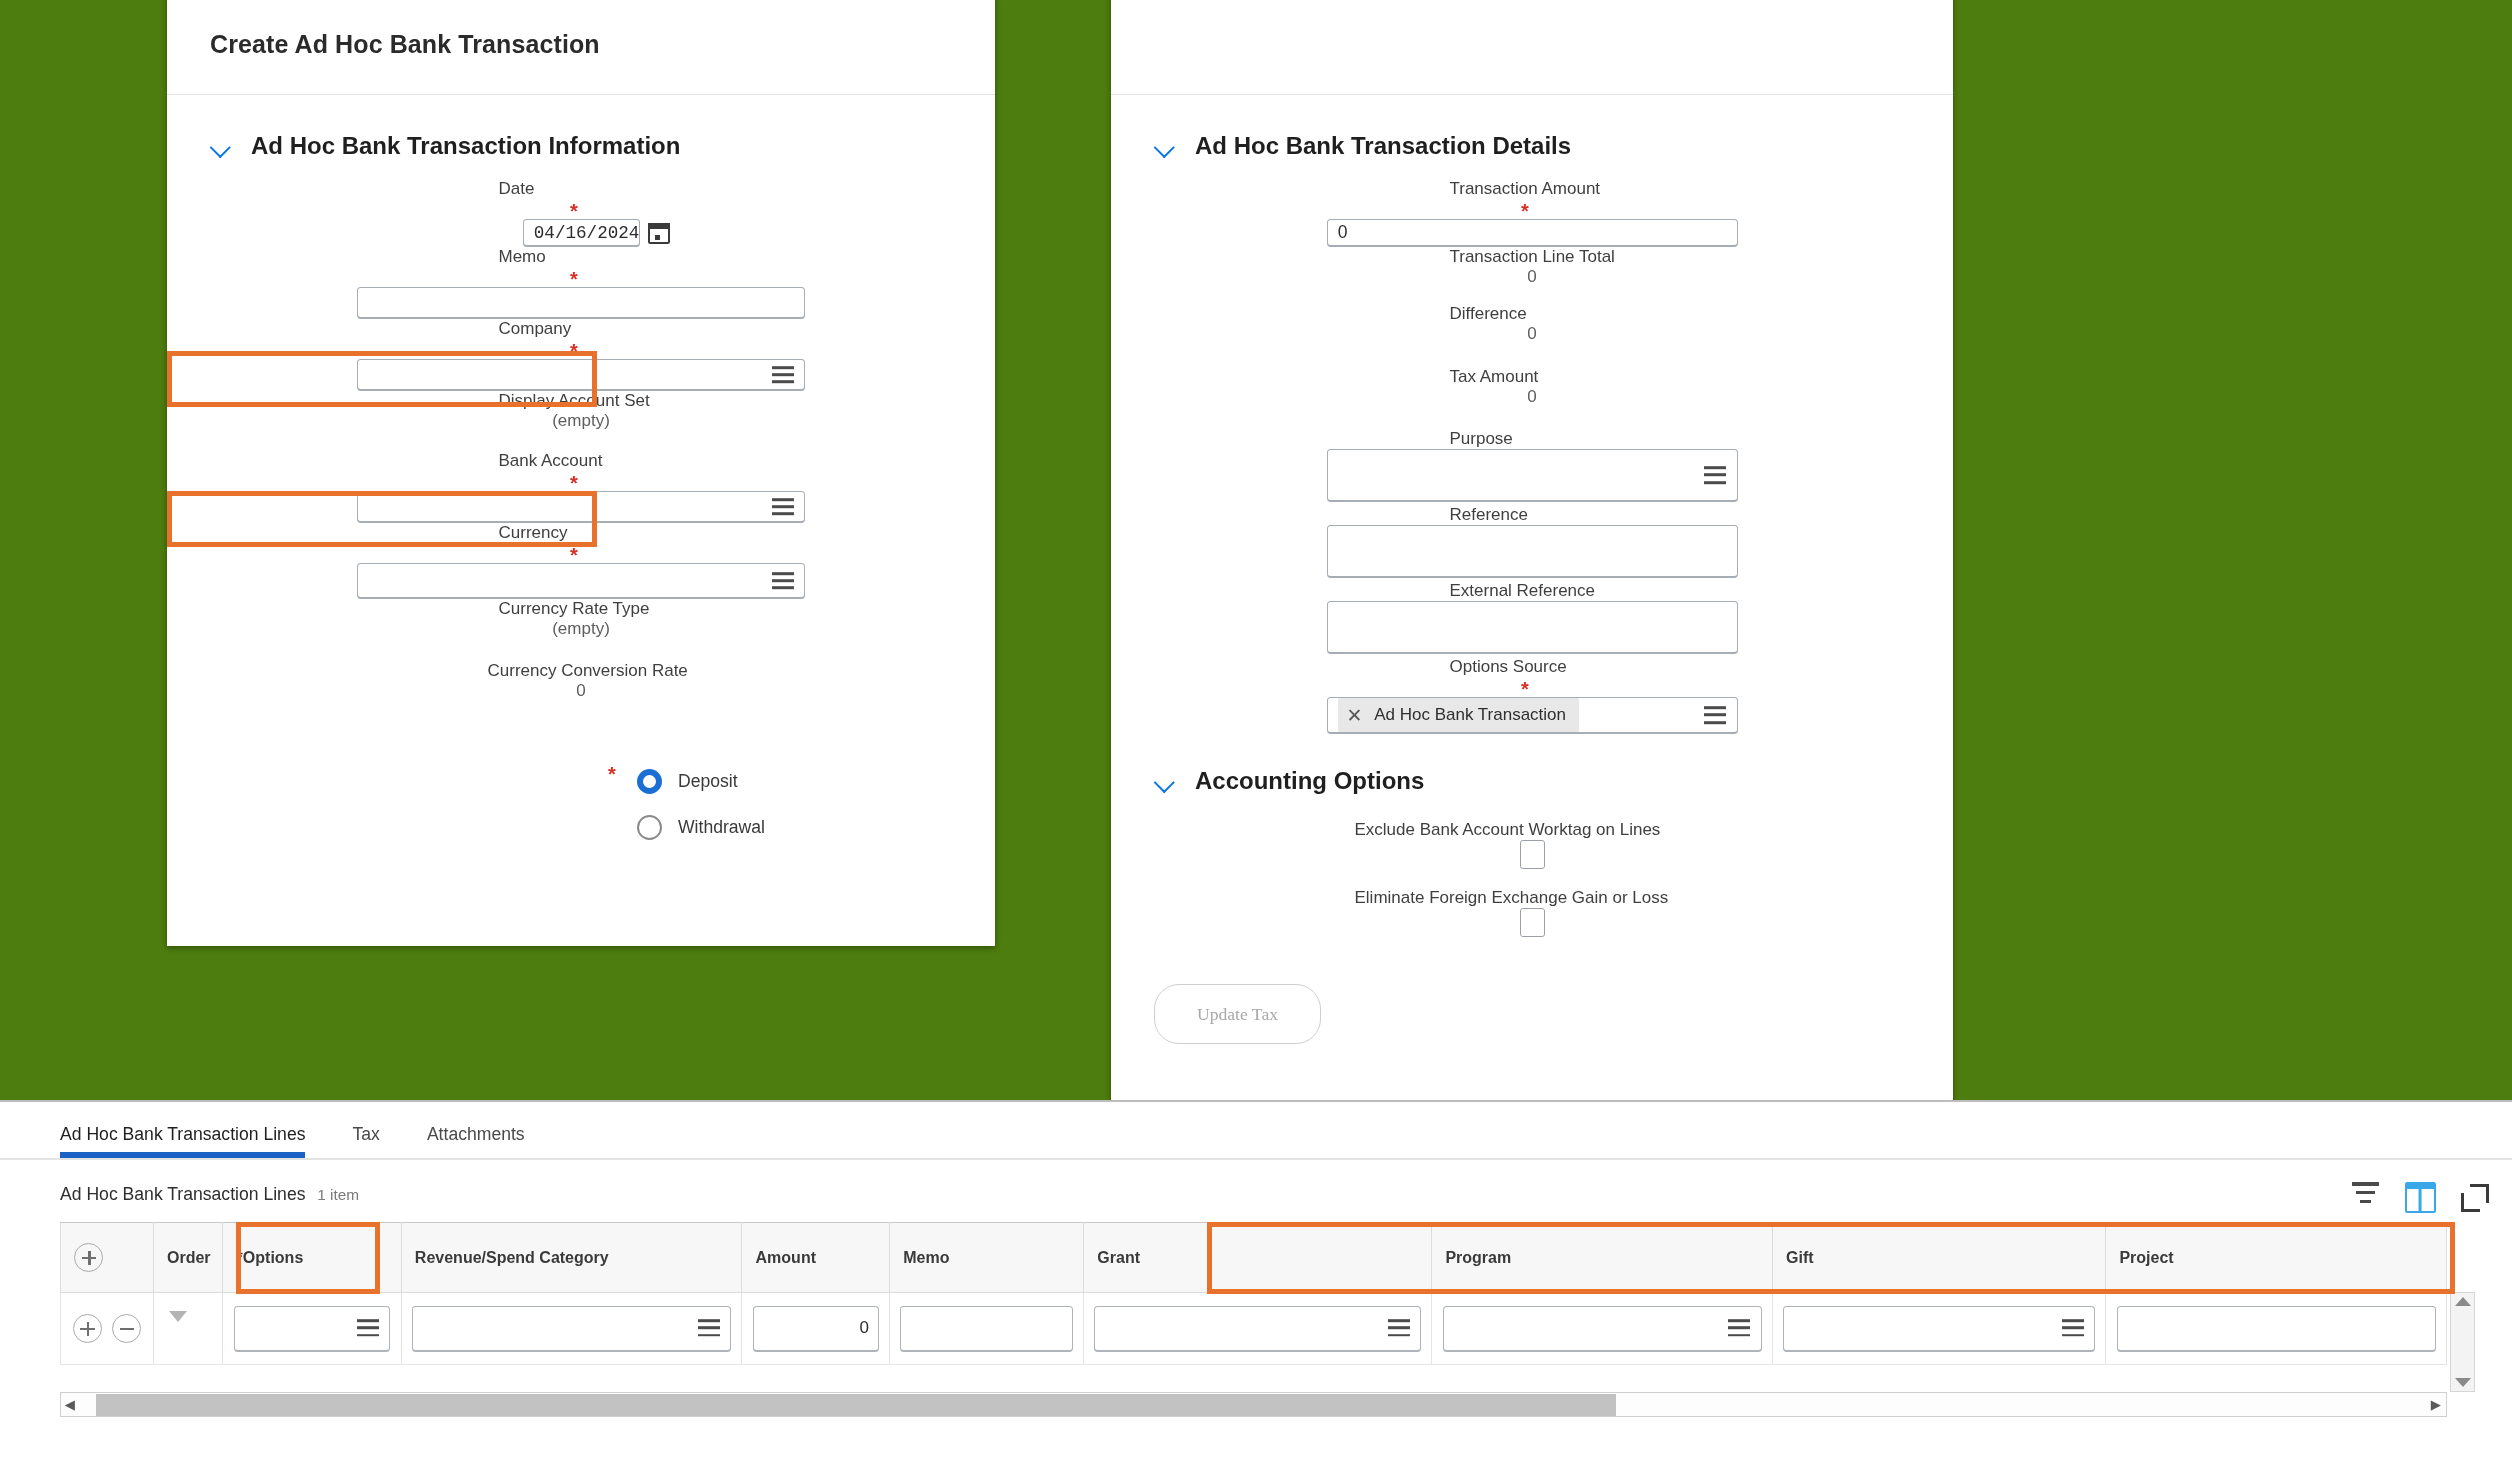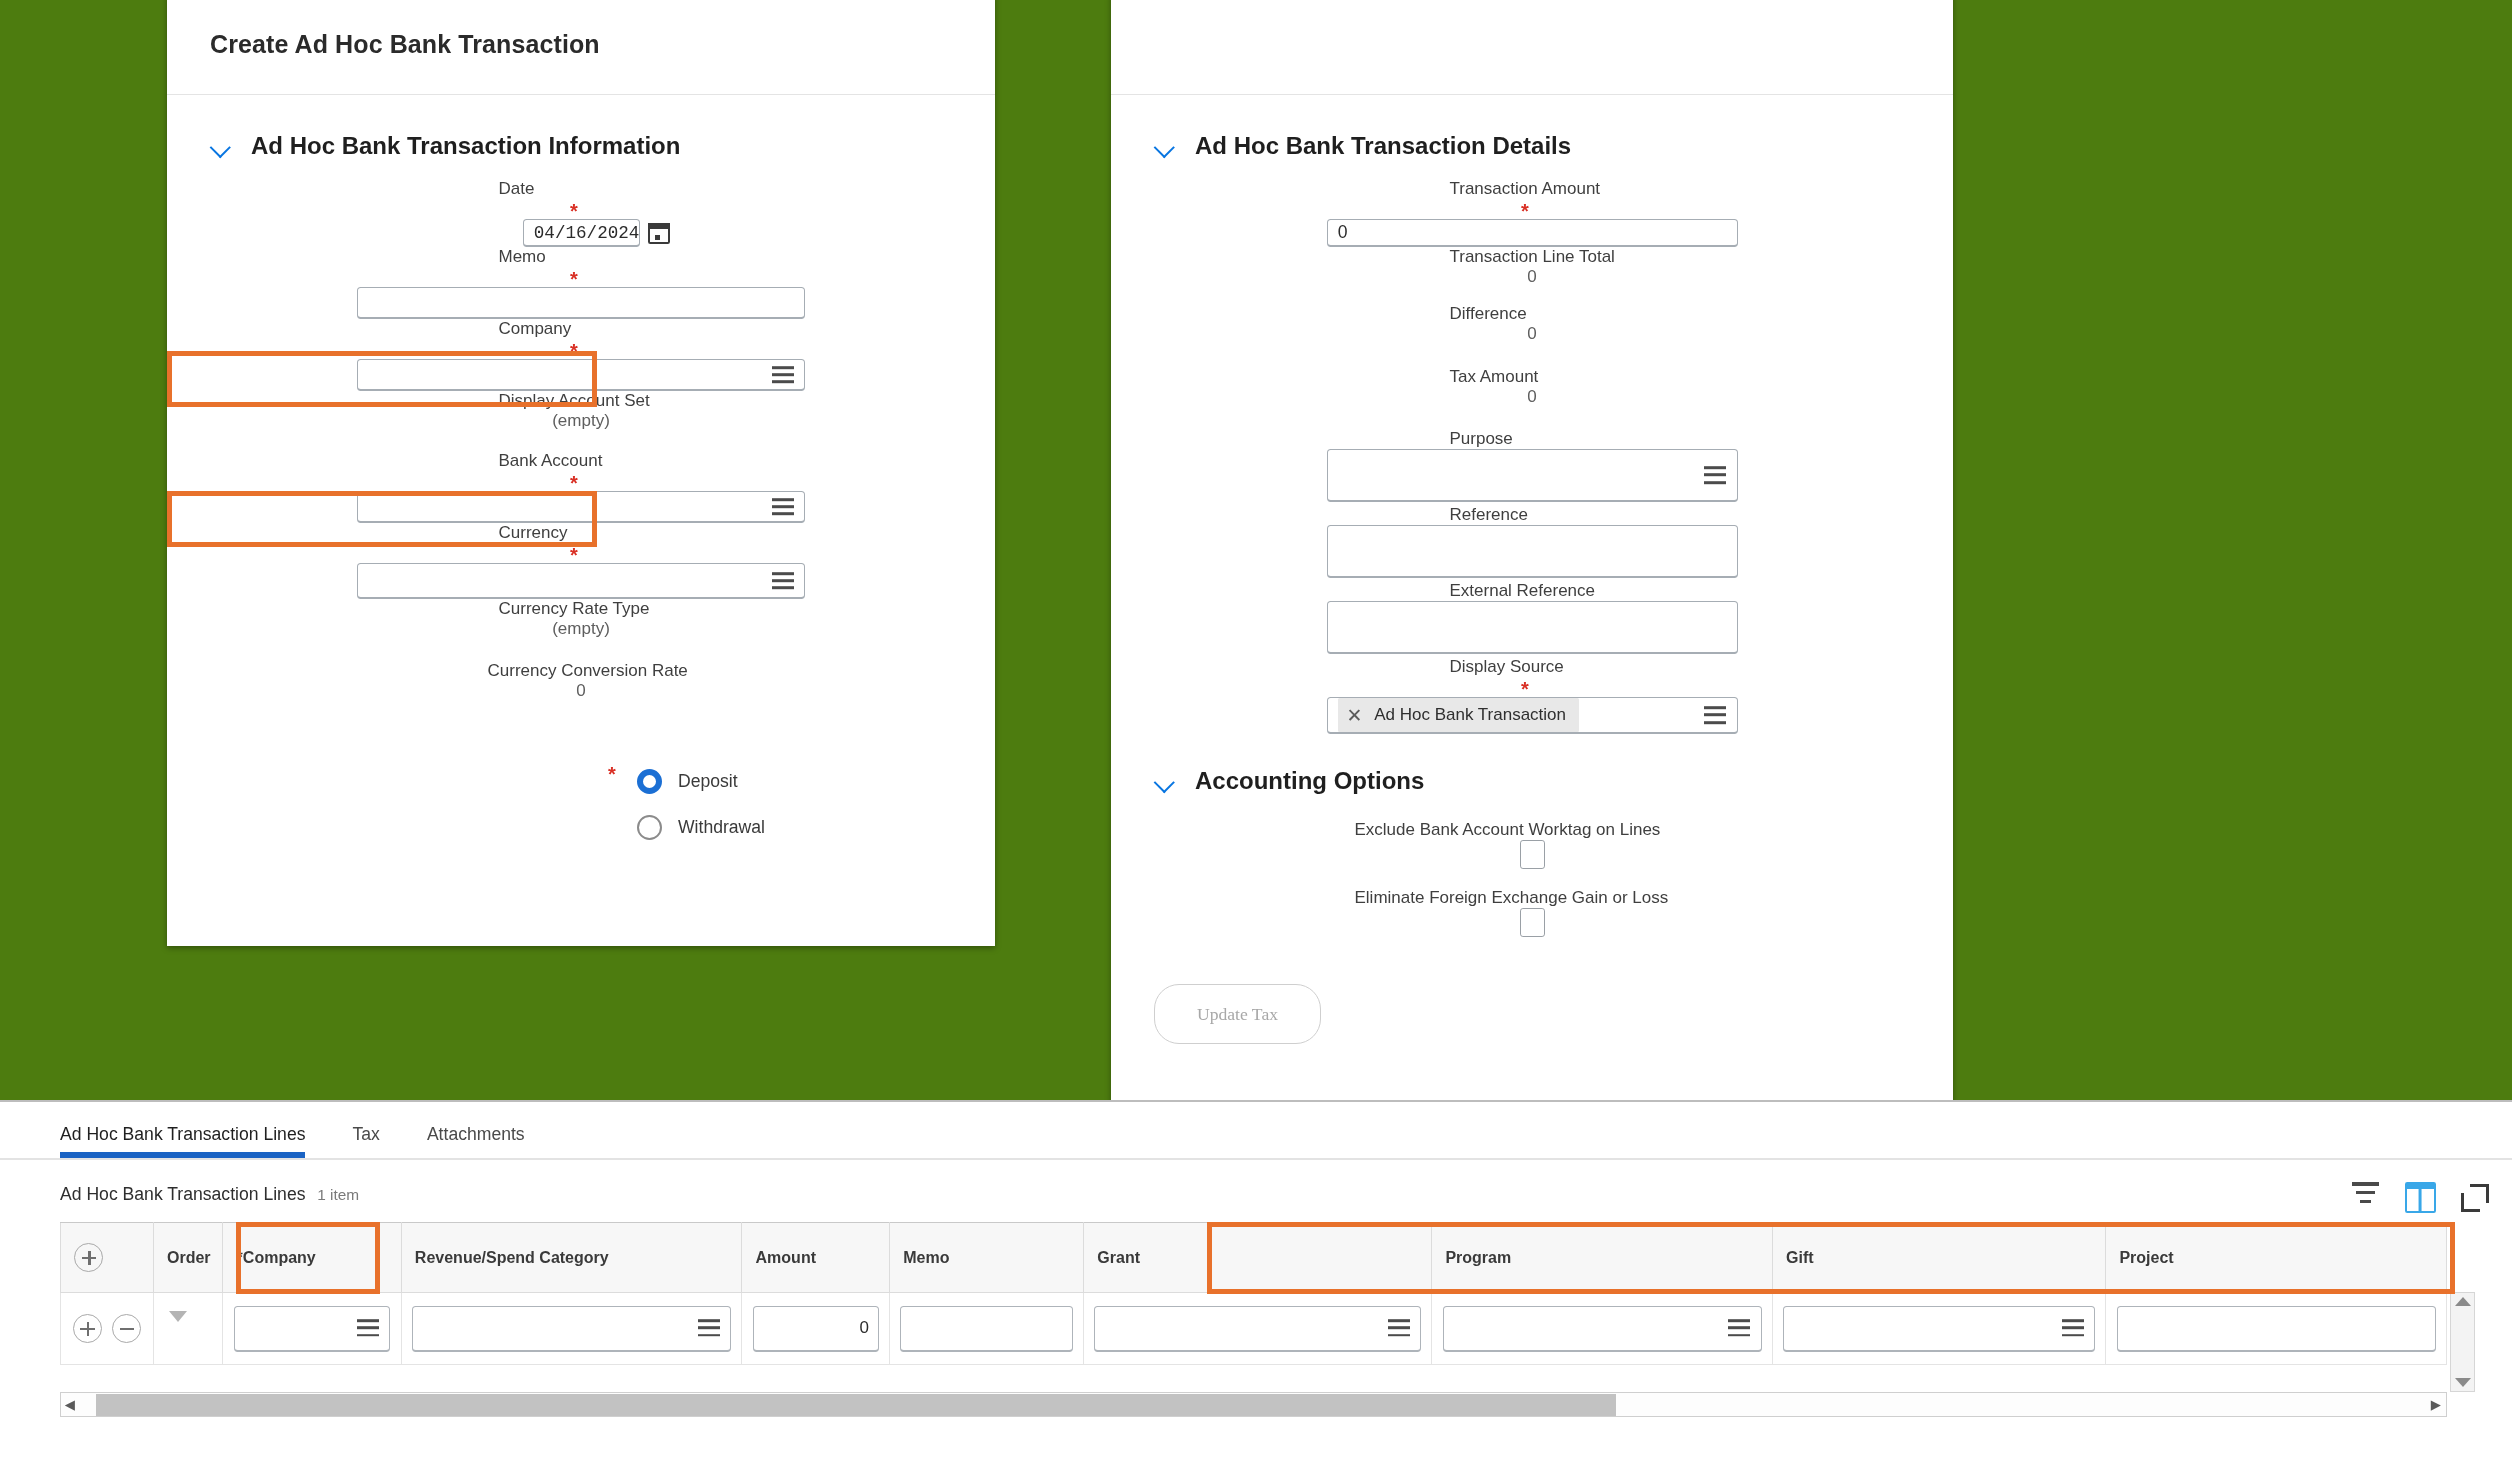--- a/index.html
+++ b/index.html
@@ -413,21 +413,21 @@
 
       <div class="row" style="height:76px;">
         <span class="label lbl-w-right">External Reference</span>
         <span class="req"></span>
         <div class="field h-md" style="width:411px;">
           <span></span>
         </div>
       </div>
 
       <div class="row" style="height:76px;">
-        <span class="label lbl-w-right">Display Source</span>
+        <span class="label lbl-w-right">Options Source</span>
         <span class="req">*</span>
         <div class="field h-md" style="width:411px;">
           <span class="pill">
             <span class="pill-x">✕</span>
             <span>Ad Hoc Bank Transaction</span>
           </span>
           <span class="prompt-icon">
               <i></i>
               <i></i>
               <i></i>
@@ -497,21 +497,21 @@
           <col style="width:323px">
       </colgroup>
       <thead>
         <tr>
           <th>
             <div class="plusminus" style="justify-content:flex-start;">
               <span class="circ plus"></span>
             </div>
           </th>
           <th>Order</th>
-          <th>*Company</th>
+          <th>*Options</th>
           <th>Revenue/Spend Category</th>
           <th>Amount</th>
           <th>Memo</th>
           <th>Grant</th>
           <th>Program</th>
           <th>Gift</th>
           <th>Project</th>
         </tr>
       </thead>
       <tbody>

